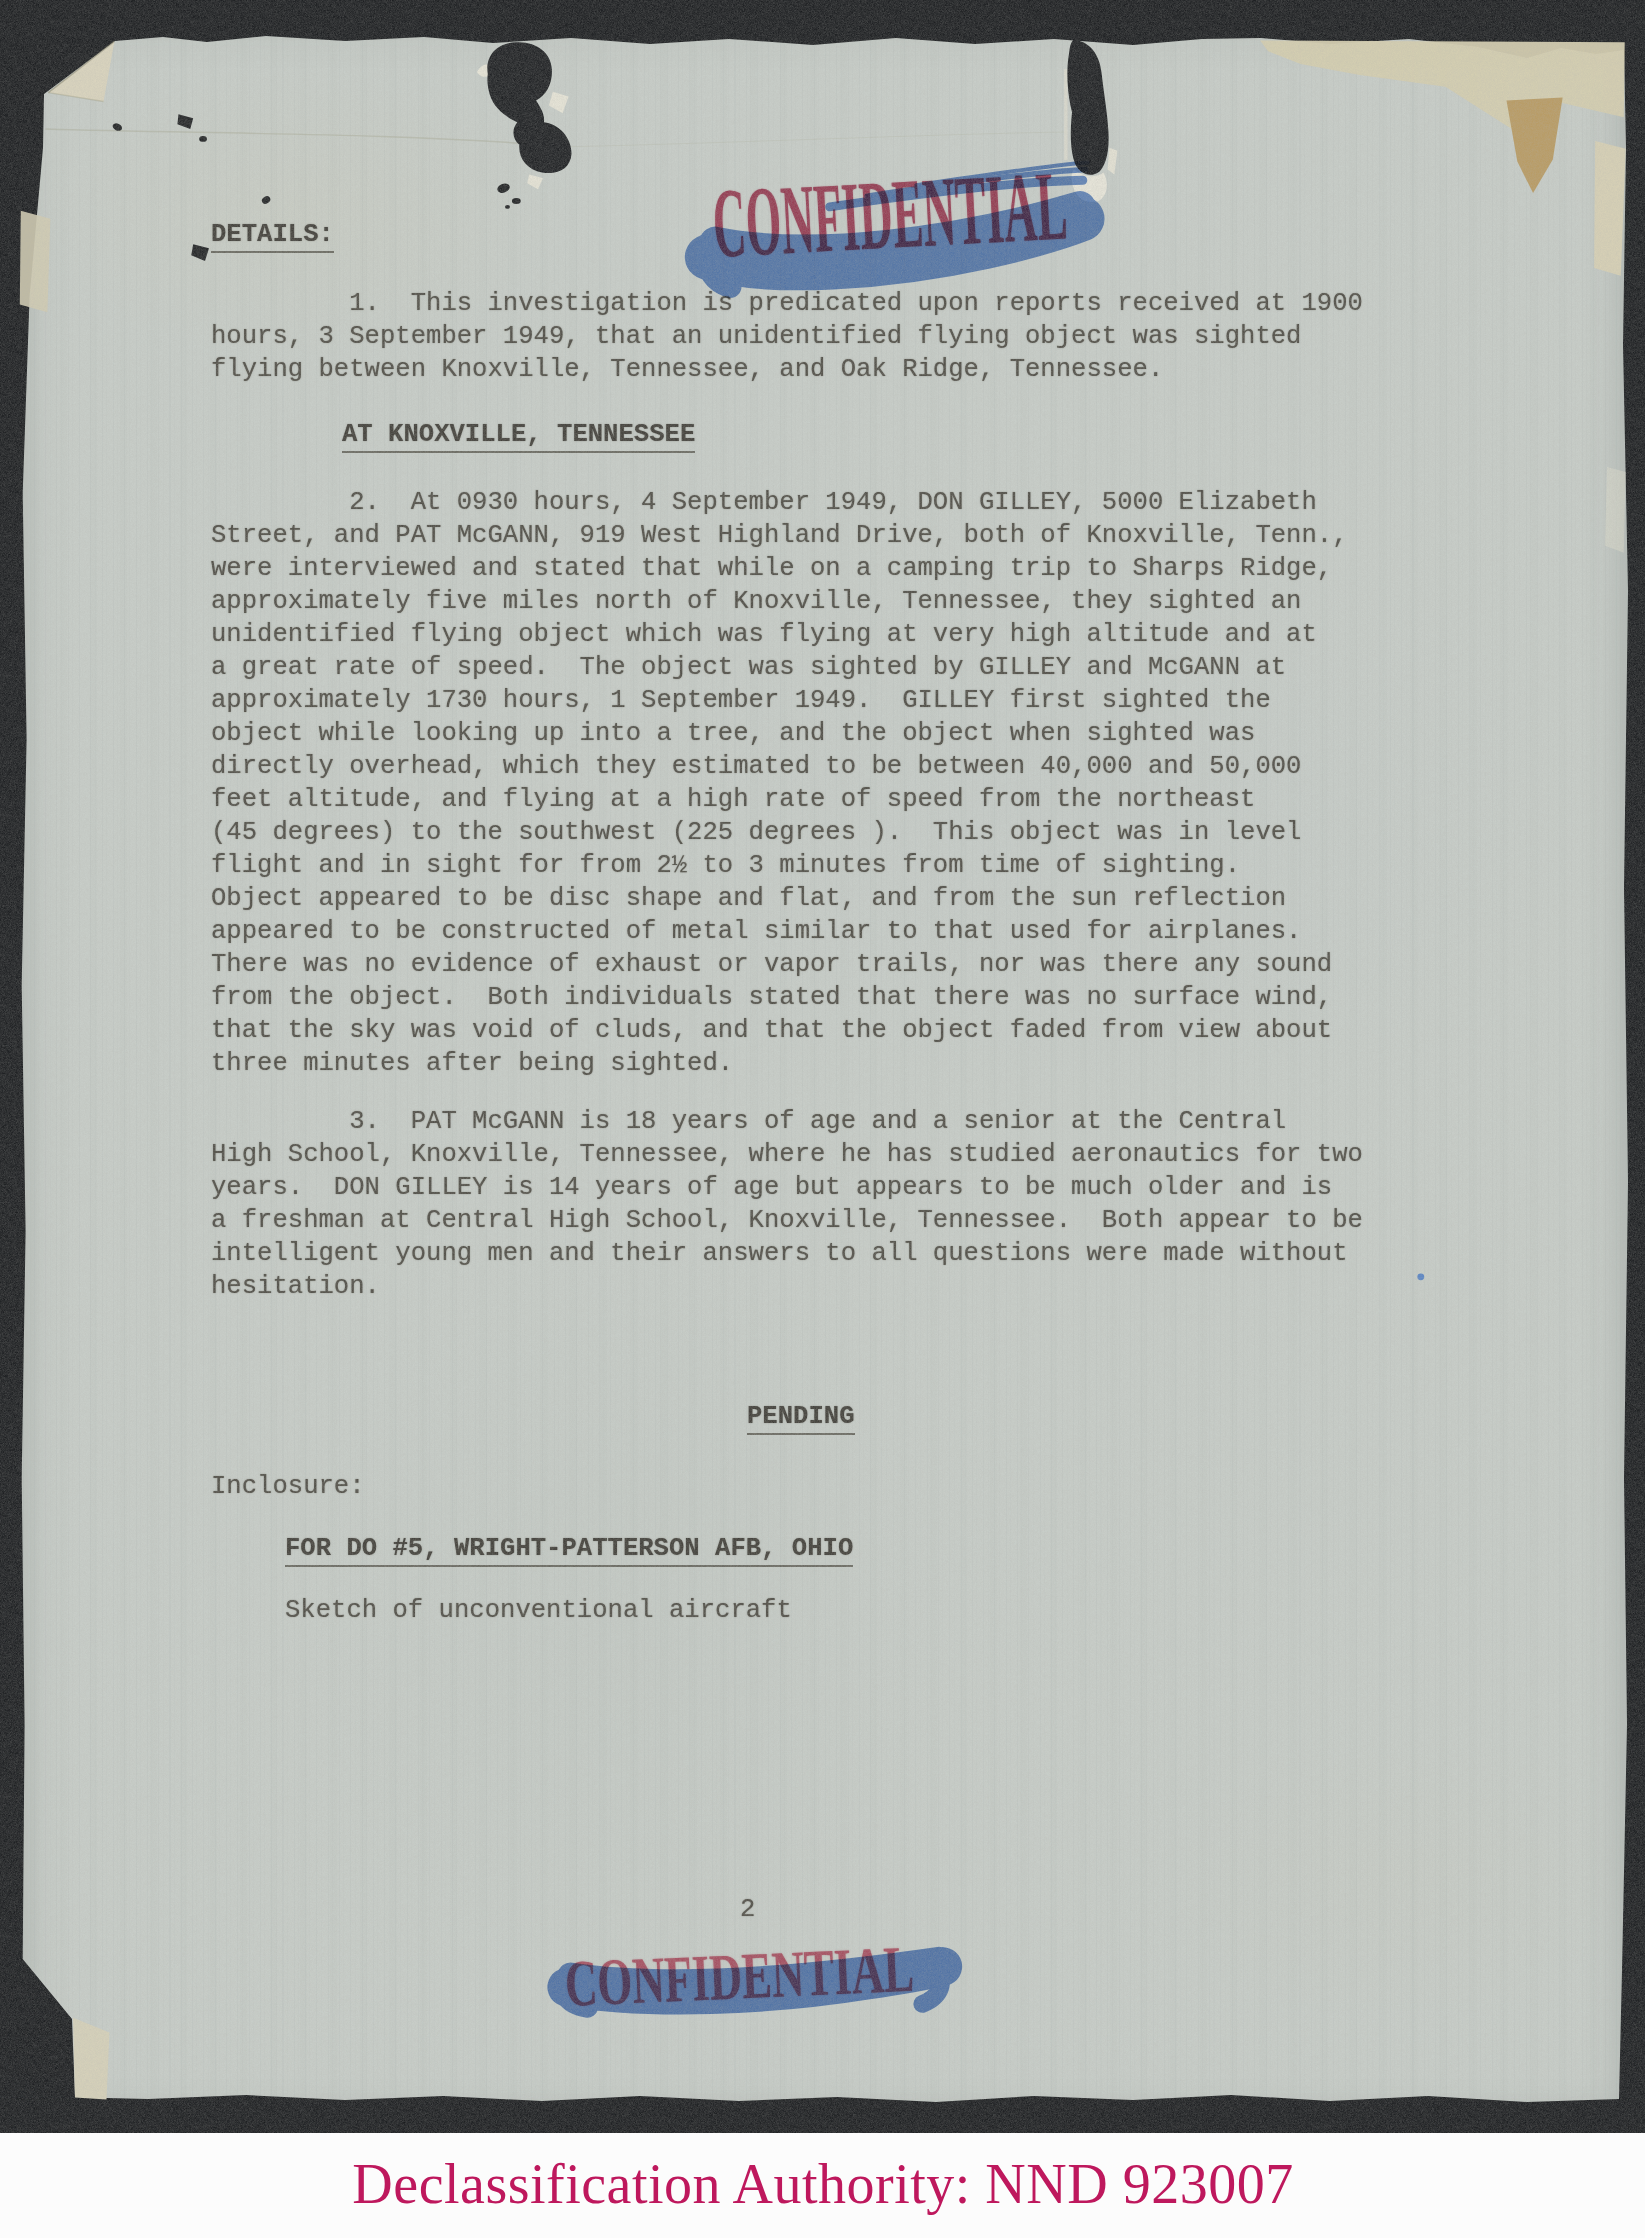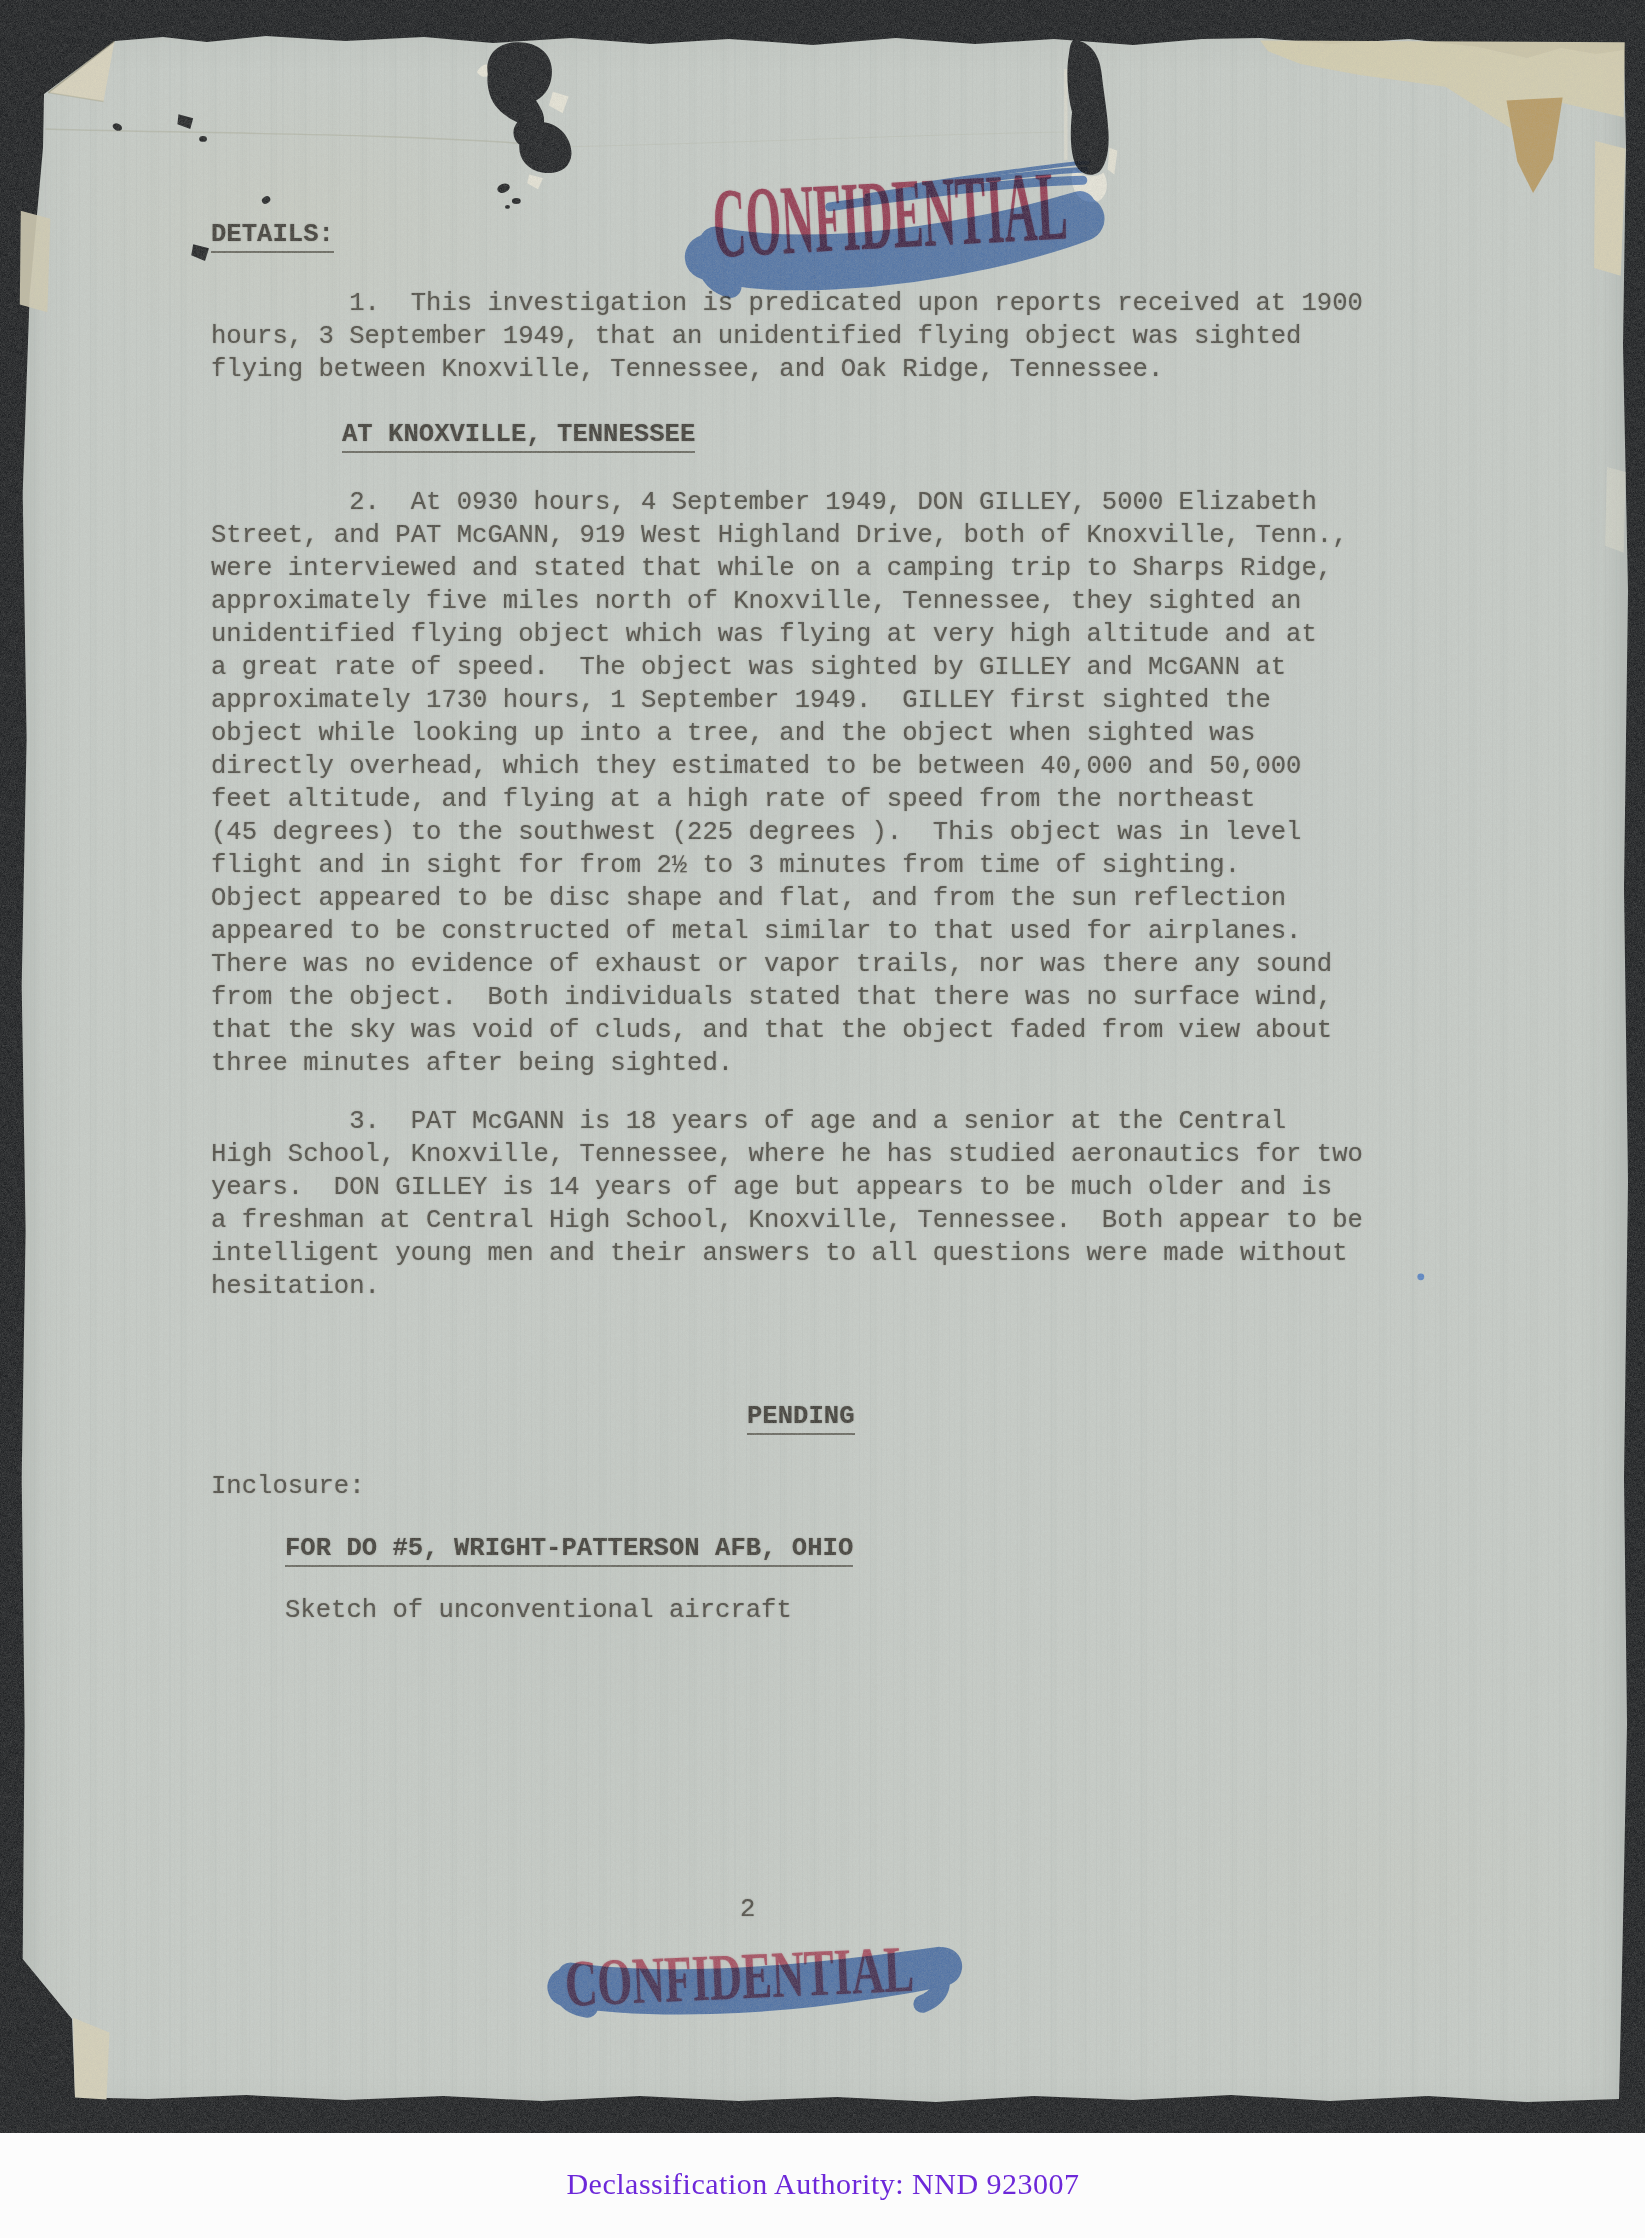--- a/index.html
+++ b/index.html
@@ -91,22 +91,22 @@
   
   .grain{position:absolute;left:0;top:0;pointer-events:none;}
   
   .footer-band{
     position:absolute;left:0;top:2133px;width:1646px;height:106px;
     background:#fcfcfc;
     display:flex;align-items:center;justify-content:center;
   }
   .footer-text{
     font-family:"Liberation Serif", serif;
-    font-size:30px;
-    color:#6d28d9;
+    font-size:56px;
+    color:#be185d;
     letter-spacing:0.5px;
     transform:translateY(-2px);
   }
 </style>
 </head>
 <body>
 
 <div class="scan">
 
   <div class="paper"></div>

